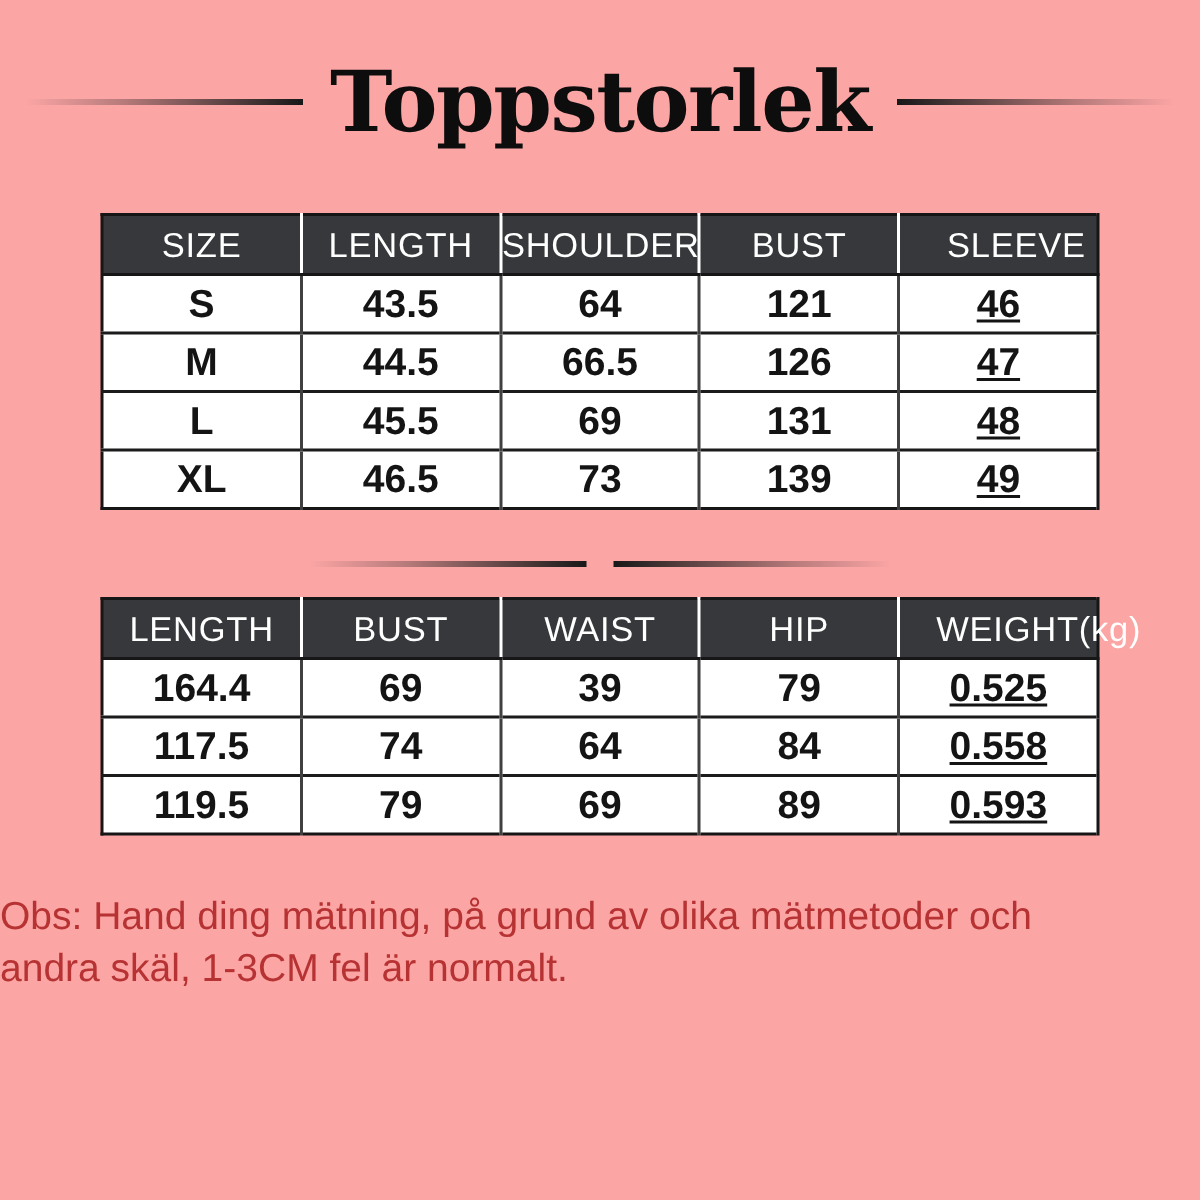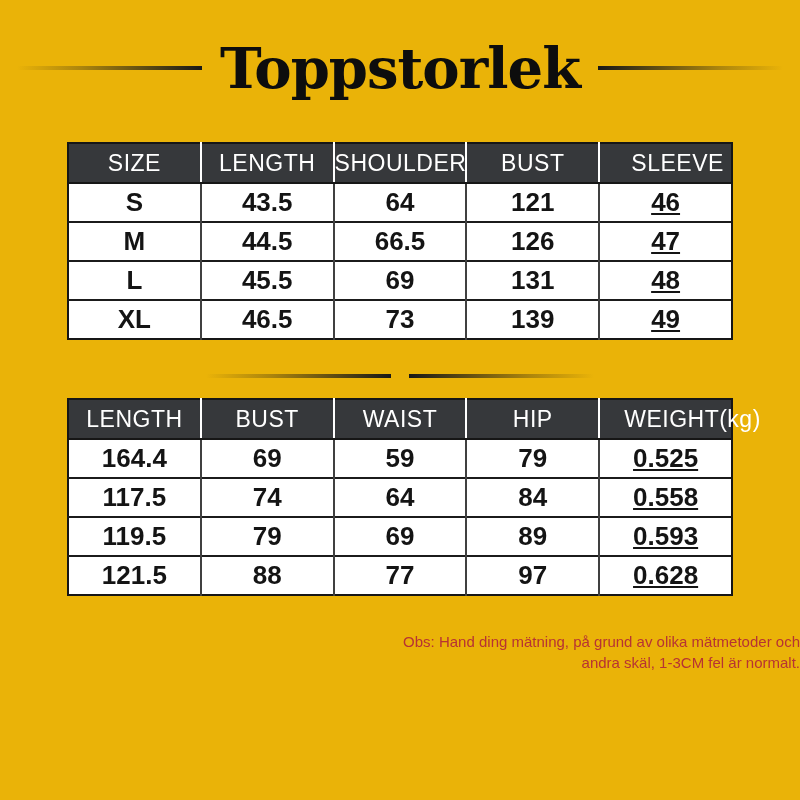--- a/index.html
+++ b/index.html
@@ -2,21 +2,21 @@
 <html><head>
 <meta charset="utf-8">
 <style>
   html, body { margin: 0; padding: 0; background: #ffffff; }
   body { font-family: "Liberation Sans", sans-serif; }
   .sheet {
     position: relative;
     width: 800px;
     height: 800px;
     margin: 0 auto;
-    background: #eab308;
+    background: #fca5a5;
     overflow: hidden;
   }
 
   
   .title-row {
     display: flex;
     align-items: center;
     justify-content: center;
     gap: 18px;
   }
@@ -78,23 +78,23 @@
     padding: 0;
     text-align: center;
     border-top: 2px solid #1b1b1b;
     border-right: 2px solid #404040;
   }
   .size-table td:last-child { border-right: 2px solid #161616; text-decoration: underline; }
 
   
   .note {
     margin-top: 36px;
-    text-align: right;
+    text-align: left;
     color: #b73333;
-    font-size: 15px;
+    font-size: 26px;
     line-height: 1.35;
   }
 </style>
 </head>
 <body>
 
 <div class="sheet">
 
   <div class="title-row first">
     <div class="rule left"></div>
@@ -156,45 +156,38 @@
         <th>BUST</th>
         <th>WAIST</th>
         <th>HIP</th>
         <th>WEIGHT(kg)</th>
       </tr>
     </thead>
     <tbody>
       <tr>
         <td>164.4</td>
         <td>69</td>
-        <td>59</td>
+        <td>39</td>
         <td>79</td>
         <td>0.525</td>
       </tr>
       <tr>
         <td>117.5</td>
         <td>74</td>
         <td>64</td>
         <td>84</td>
         <td>0.558</td>
       </tr>
       <tr>
         <td>119.5</td>
         <td>79</td>
         <td>69</td>
         <td>89</td>
         <td>0.593</td>
       </tr>
-      <tr>
-        <td>121.5</td>
-        <td>88</td>
-        <td>77</td>
-        <td>97</td>
-        <td>0.628</td>
-      </tr>
     </tbody>
   </table>
 
   <div class="note">
     <div>Obs: Hand ding mätning, på grund av olika mätmetoder och</div>
     <div>andra skäl, 1-3CM fel är normalt.</div>
   </div>
 
 </div>
 

